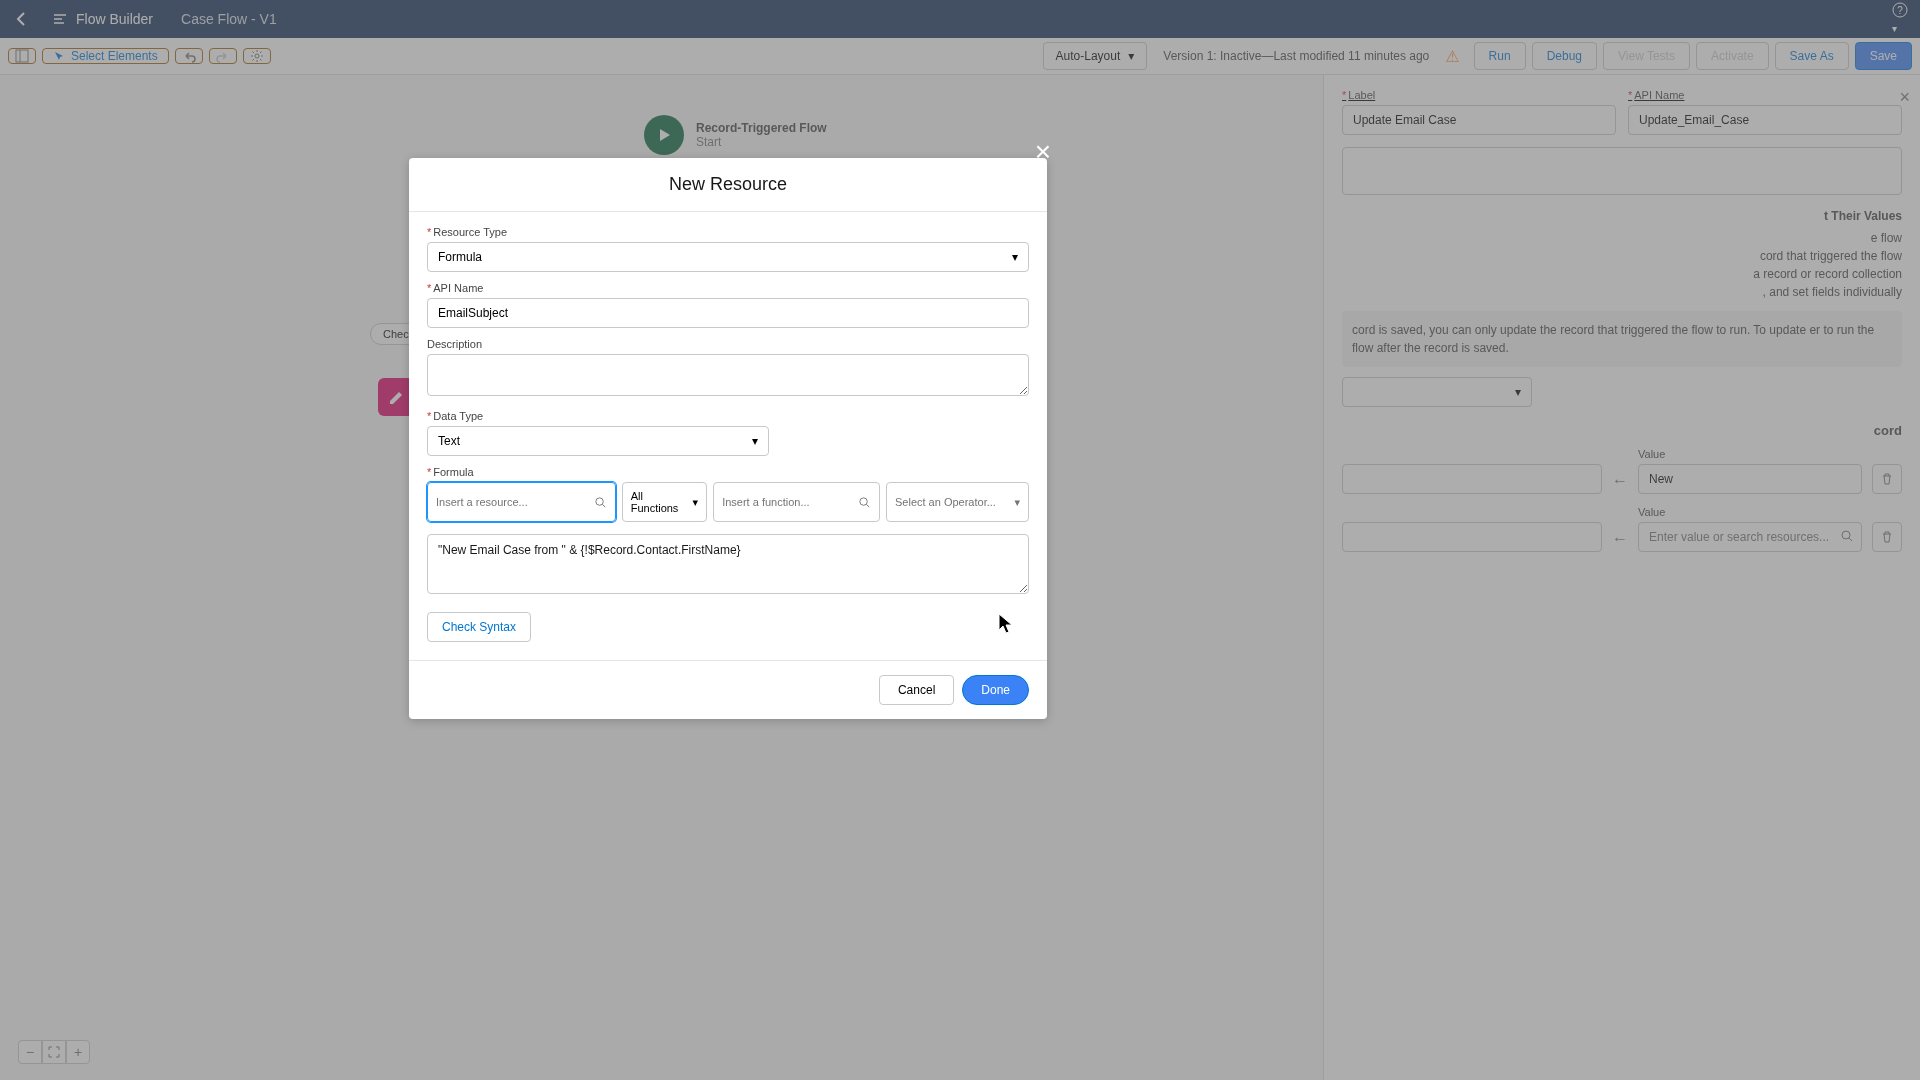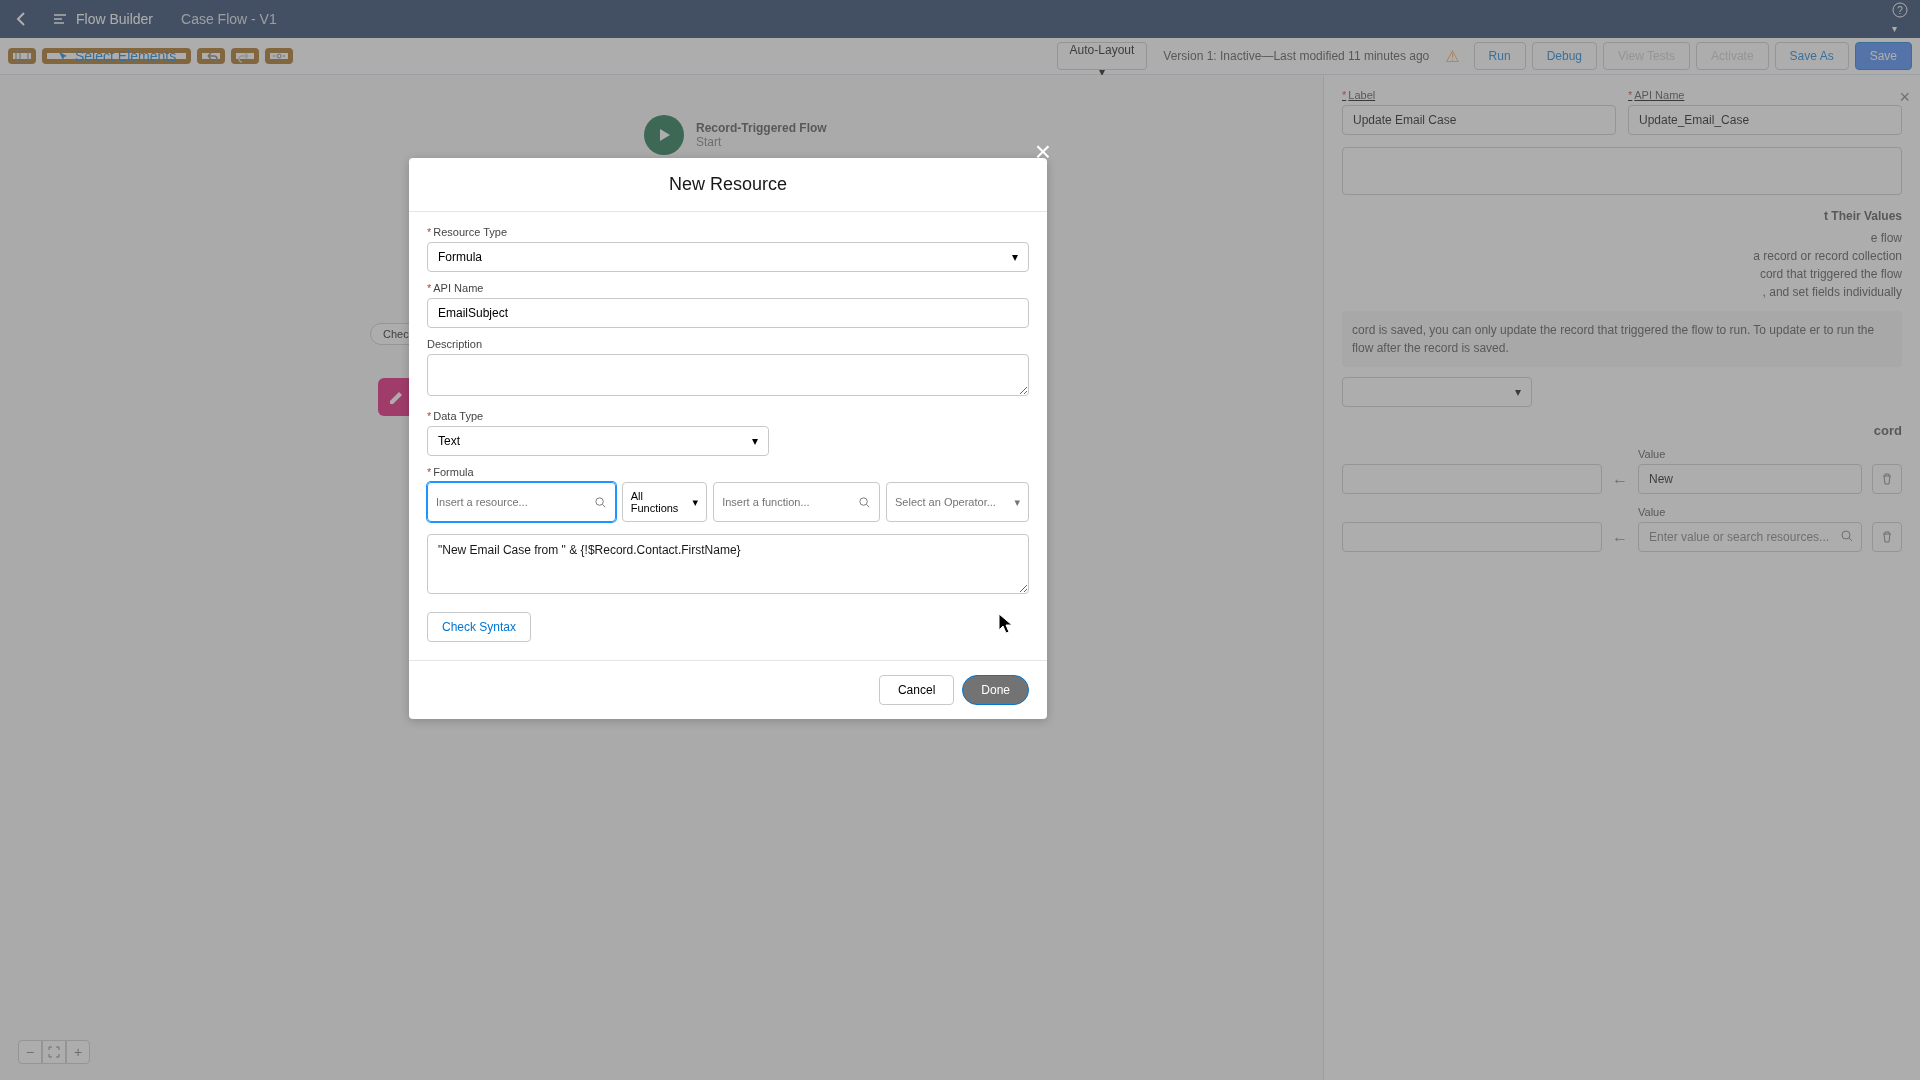--- a/index.html
+++ b/index.html
@@ -8,25 +8,25 @@
     
     .top-header { background: #16325c; height: 38px; display: flex; align-items: center; padding: 0 8px; color: #fff; }
     .back-btn { width: 28px; height: 28px; display: flex; align-items: center; justify-content: center; cursor: pointer; }
     .flow-builder-label { display: flex; align-items: center; gap: 8px; margin-left: 16px; font-size: 14px; }
     .flow-name { margin-left: 28px; font-size: 14px; color: #d8dde6; }
     .header-right { margin-left: auto; display: flex; align-items: center; gap: 8px; }
     .help-icon { cursor: pointer; padding: 4px; }
     
     
     .toolbar { background: #fff; height: 37px; border-bottom: 1px solid #d8dde6; display: flex; align-items: center; padding: 0 8px; gap: 6px; }
-    .toolbar-btn { height: 16px; padding: 0 10px; border: 5px solid #a16207; border-radius: 4px; background: #fff; font-size: 14px; cursor: pointer; display: flex; align-items: center; gap: 6px; color: #0176d3; }
+    .toolbar-btn { height: 16px; padding: 0 10px; border: 1px solid #a16207; border-radius: 4px; background: #fff; font-size: 12px; cursor: pointer; display: flex; align-items: center; gap: 6px; color: #0176d3; }
     .toolbar-btn.icon-only { width: 28px; padding: 0; justify-content: center; color: #747474; }
     .toolbar-btn.disabled { color: #c9c9c9; cursor: default; }
     .toolbar-spacer { flex: 1; }
-    .auto-layout { height: 28px; padding: 0 12px; border: 1px solid #c9c9c9; border-radius: 4px; background: #fff; font-size: 12px; display: flex; align-items: center; gap: 8px; cursor: pointer; flex-direction: column; }
+    .auto-layout { height: 28px; padding: 0 12px; border: 1px solid #c9c9c9; border-radius: 4px; background: #fff; font-size: 12px; display: flex; align-items: center; gap: 8px; cursor: pointer; }
     .version-text { font-size: 12px; color: #444; margin: 0 10px; }
     .warn-icon { color: #fe9339; margin-right: 8px; }
     .toolbar-right-btn { height: 28px; padding: 0 14px; border: 1px solid #c9c9c9; border-radius: 4px; background: #fff; font-size: 12px; cursor: pointer; color: #0176d3; }
     .toolbar-right-btn.disabled { color: #c9c9c9; cursor: default; }
     .toolbar-right-btn.primary { background: #3b82f6; color: #fff; border-color: #0176d3; }
     
     
     .canvas-area { position: absolute; top: 75px; left: 0; right: 0; bottom: 0; background: #f9f9f9; }
     .canvas { position: relative; width: 100%; height: 100%; }
     .flow-node-start { position: absolute; left: 644px; top: 40px; display: flex; align-items: center; gap: 12px; }
@@ -81,21 +81,21 @@
     .ft-item.active { border-color: #1b96ff; box-shadow: 0 0 0 1px #1b96ff; }
     .ft-resource { width: 190px; color: #747474; }
     .ft-functions { width: 86px; justify-content: space-between; cursor: pointer; }
     .ft-function-search { width: 168px; color: #747474; }
     .ft-operator { width: 144px; justify-content: space-between; cursor: pointer; color: #747474; }
     .ft-item .sicon { color: #747474; }
     .formula-editor { width: 100%; height: 60px; border: 1px solid #c9c9c9; border-radius: 4px; padding: 8px 10px; font-size: 12px; margin-top: 12px; resize: vertical; font-family: inherit; color: #181818; }
     .check-syntax { margin-top: 14px; height: 30px; padding: 0 14px; border: 1px solid #c9c9c9; border-radius: 4px; background: #fff; font-size: 12px; color: #0176d3; cursor: pointer; }
     .modal-footer { padding: 14px 18px; border-top: 1px solid #e5e5e5; display: flex; justify-content: flex-end; gap: 8px; }
     .modal-btn { height: 30px; padding: 0 18px; border: 1px solid #c9c9c9; border-radius: 4px; background: #fff; font-size: 12px; cursor: pointer; }
-    .modal-btn.primary { background: #737373; border-color: #0176d3; color: #fff; border-radius: 15px; }
+    .modal-btn.primary { background: #3b82f6; border-color: #0176d3; color: #fff; border-radius: 15px; }
     .cursor-img { position: absolute; z-index: 200; pointer-events: none; }
     
     svg { display: block; }
   </style>
 </head>
 <body>
 
 <div class="top-header">
   <div class="back-btn">
     <svg width="16" height="16" viewBox="0 0 16 16">
@@ -203,22 +203,22 @@
       <input class="panel-input" value="Update Email Case" style="">
     </div>
     <div class="panel-field">
       <label class="panel-label"><span class="req">*</span><span>API Name</span></label>
       <input class="panel-input" value="Update_Email_Case" style="">
     </div>
   </div>
   <textarea class="panel-textarea" style=""></textarea>
   <div class="panel-section-title" style="text-align:right;"><span>t Their Values</span></div>
   <div class="panel-text" style="text-align:right;">e flow</div>
+  <div class="panel-text" style="text-align:right;">cord that triggered the flow</div>
   <div class="panel-text" style="text-align:right;">a record or record collection</div>
-  <div class="panel-text" style="text-align:right;">cord that triggered the flow</div>
   <div class="panel-text" style="text-align:right;">, and set fields individually</div>
   <div class="panel-info-box">cord is saved, you can only update the record that triggered the flow to run. To update er to run the flow after the record is saved.</div>
   <div class="panel-select">
     <span></span>
       <span>▾</span>
   </div>
   <div class="panel-sub-title" style="text-align:right;">cord</div>
   
   <div class="value-row">
     <div class="value-field" style="width:260px;flex:none;">

